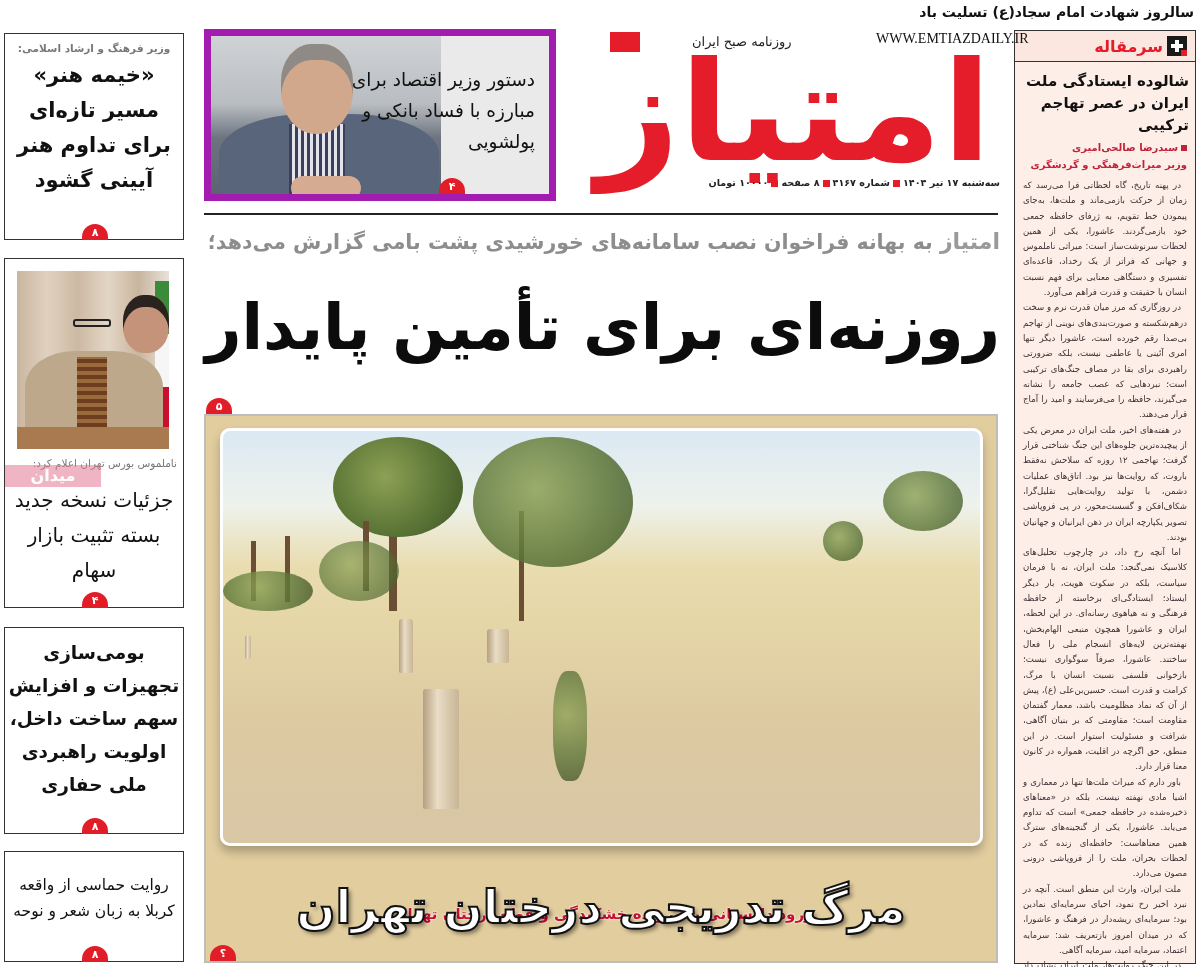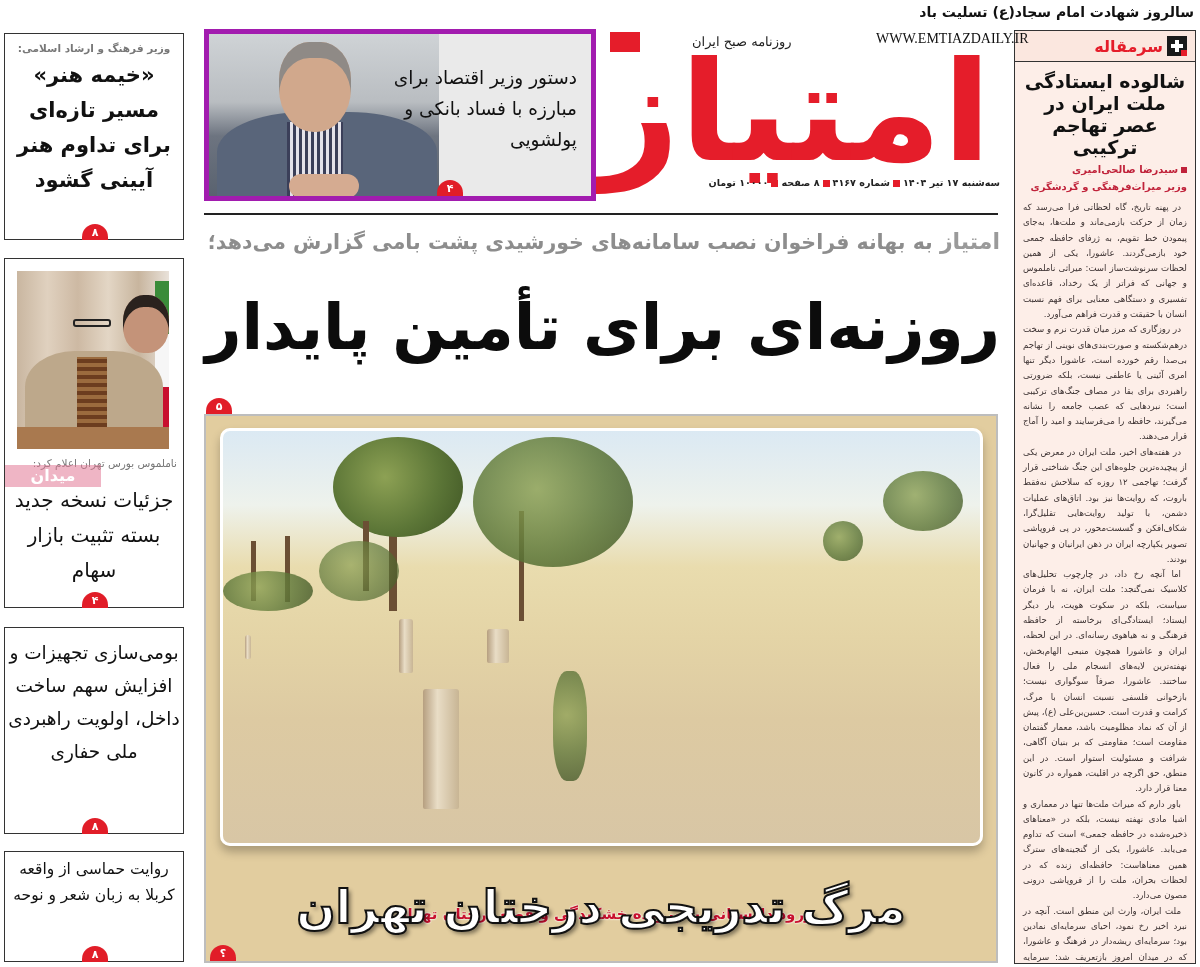--- a/index.html
+++ b/index.html
@@ -9,37 +9,37 @@
   
   .top-note { position: absolute; right: 6px; top: 4px; width: 186px; height: 24px; font-size: 14px; font-weight: bold; text-align: right; color: #111; white-space: nowrap; }
   .editorial { position: absolute; left: 1014px; top: 30px; width: 182px; height: 934px; border: 1px solid #333; background: #fdeee8; }
   .ed-head { height: 31px; border-bottom: 1px solid #333; display: flex; align-items: center; justify-content: flex-start; padding-right: 8px; gap: 4px; background: #fbe7df; }
   .ed-head .cross { width: 20px; height: 20px; background: #1a1a1a; position: relative; }
   .ed-head .cross::before, .ed-head .cross::after { content: ""; position: absolute; background: #fff; }
   .ed-head .cross::before { left: 8px; top: 4px; width: 4px; height: 12px; }
   .ed-head .cross::after { left: 4px; top: 8px; width: 12px; height: 4px; }
   .ed-head .cross .red { position: absolute; right: 0; bottom: 0; width: 6px; height: 6px; background: #e51d2a; }
   .ed-head .label { font-size: 16px; font-weight: bold; color: #e51d2a; }
-  .ed-title { font-size: 19px; font-weight: bold; text-align: center; line-height: 22px; padding: 8px 6px 2px; color: #111; }
+  .ed-title { font-size: 15px; font-weight: bold; line-height: 22px; padding: 8px 6px 2px; color: #111; }
   .ed-author { font-size: 10px; color: #c0223a; padding: 2px 8px 0 6px; line-height: 15px; font-weight: bold; }
   .ed-author .sq { display: inline-block; width: 6px; height: 6px; background: #c0223a; margin-left: 3px; }
   .ed-body { padding: 6px 8px 0 8px; font-size: 8.6px; line-height: 15.3px; text-align: justify; color: #3a3030; }
   .ed-body p { text-indent: 6px; }
 
   
   .logo { position: absolute; left: 612px; top: 28px; width: 384px; height: 166px; }
   .logo .word { position: absolute; right: 4px; top: 10px; font-size: 138px; line-height: 150px; font-weight: bold; color: #e51d2a; letter-spacing: -4px; font-family: "DejaVu Sans", sans-serif; transform: scaleX(1.05); transform-origin: right; }
   .logo .tagline { position: absolute; left: 80px; top: 6px; font-size: 13px; font-family: "DejaVu Serif", serif; color: #222; }
   .logo .url { position: absolute; left: 264px; top: 3px; font-size: 14px; font-weight: normal; font-family: "Liberation Serif", serif; color: #111; direction: ltr; }
   .logo .topbar { position: absolute; left: -2px; top: 4px; width: 30px; height: 20px; background: #e51d2a; }
   .dateline { position: absolute; left: 735px; top: 177px; width: 265px; font-size: 9.6px; font-weight: bold; text-align: right; color: #222; white-space: nowrap; }
   .dateline .sep { display: inline-block; width: 7px; height: 7px; background: #e51d2a; margin: 0 3px; vertical-align: middle; }
 
   
-  .teaser { position: absolute; left: 204px; top: 29px; width: 392px; height: 172px; border: 5px solid #a21caf; background: #eaeaea; overflow: hidden; }
+  .teaser { position: absolute; left: 204px; top: 29px; width: 352px; height: 172px; border: 7px solid #a21caf; background: #eaeaea; overflow: hidden; }
   .teaser .photo { position: absolute; left: 0; top: 0; width: 230px; height: 170px; background: linear-gradient(180deg, #cfd3d6 0%, #b9bdc1 40%, #6d7480 60%, #57606d 100%); }
   .teaser .photo .head { position: absolute; left: 70px; top: 8px; width: 72px; height: 90px; border-radius: 42% 42% 48% 48%; background: #d1a88c; box-shadow: inset 0 16px 0 #8f8a86; }
   .teaser .photo .body { position: absolute; left: 8px; top: 78px; width: 220px; height: 100px; border-radius: 40% 40% 0 0; background: #59657a; }
   .teaser .photo .shirt { position: absolute; left: 78px; top: 88px; width: 56px; height: 86px; background: repeating-linear-gradient(90deg, #3b3f59 0 3px, #e4e2ea 3px 6px); }
   .teaser .photo .hands { position: absolute; left: 80px; top: 140px; width: 70px; height: 24px; border-radius: 12px; background: #d5ab91; }
   .teaser .text { position: absolute; right: 14px; top: 28px; width: 190px; font-size: 18.5px; line-height: 31px; text-align: right; color: #111; }
   .badge { position: absolute; width: 26px; height: 16px; border-radius: 13px 13px 0 0; background: #e11d28; color: #fff; font-size: 11px; font-weight: bold; text-align: center; line-height: 17px; }
   .teaser .badge { left: 228px; bottom: 0; }
 
   .rule { position: absolute; left: 204px; top: 213px; width: 794px; height: 2px; background: #222; }
@@ -72,23 +72,23 @@
   .lbox2 .photo .flag { position: absolute; right: 0; top: 10px; width: 14px; height: 160px; background: linear-gradient(180deg, #3a8c3a 0 33%, #f6f6f6 33% 66%, #c8102e 66%); }
   .lbox2 .photo .head { position: absolute; left: 52px; top: 24px; width: 46px; height: 58px; border-radius: 45%; background: #c49379; box-shadow: inset 0 12px 0 #2a221e; }
   .lbox2 .photo .glasses { position: absolute; left: 56px; top: 48px; width: 38px; height: 8px; border: 2px solid #222; border-radius: 3px; }
   .lbox2 .photo .suit { position: absolute; left: 8px; top: 80px; width: 138px; height: 100px; border-radius: 36% 36% 0 0; background: #bda88b; }
   .lbox2 .photo .shirt { position: absolute; left: 60px; top: 86px; width: 30px; height: 70px; background: repeating-linear-gradient(0deg, #6c3d1f 0 4px, #9b6b3e 4px 8px); }
   .lbox2 .photo .desk { position: absolute; left: 0; bottom: 0; width: 152px; height: 22px; background: #a9794f; }
   .lbox2 .cap { position: absolute; right: 6px; top: 198px; font-size: 10.5px; color: #777; white-space: nowrap; }
   .lbox2 .stamp { position: absolute; left: 0; top: 206px; width: 96px; height: 22px; background: rgba(225,120,150,0.55); color: #fff; font-size: 16px; font-weight: bold; text-align: center; line-height: 22px; }
   .lbox2 .head { position: absolute; left: 0; right: 0; top: 224px; font-size: 20px; line-height: 35px; color: #111; }
   .lbox3 { top: 627px; height: 207px; }
-  .lbox3 .head { font-size: 18.5px; font-weight: 400; line-height: 33px; margin-top: 8px; color: #111; }
+  .lbox3 .head { font-size: 18.5px; font-weight: 700; line-height: 33px; margin-top: 8px; color: #111; }
   .lbox4 { top: 851px; height: 111px; }
-  .lbox4 .head { font-size: 15.5px; line-height: 26px; margin-top: 4px; color: #111; }
+  .lbox4 .head { font-size: 15.5px; line-height: 26px; margin-top: 20px; color: #111; }
 </style>
 </head>
 <body>
 
 <div class="top-note">سالروز شهادت امام سجاد(ع) تسلیت باد</div>
 
 <div class="editorial">
   <div class="ed-head">
     <span class="cross">
         <span class="red"></span>

